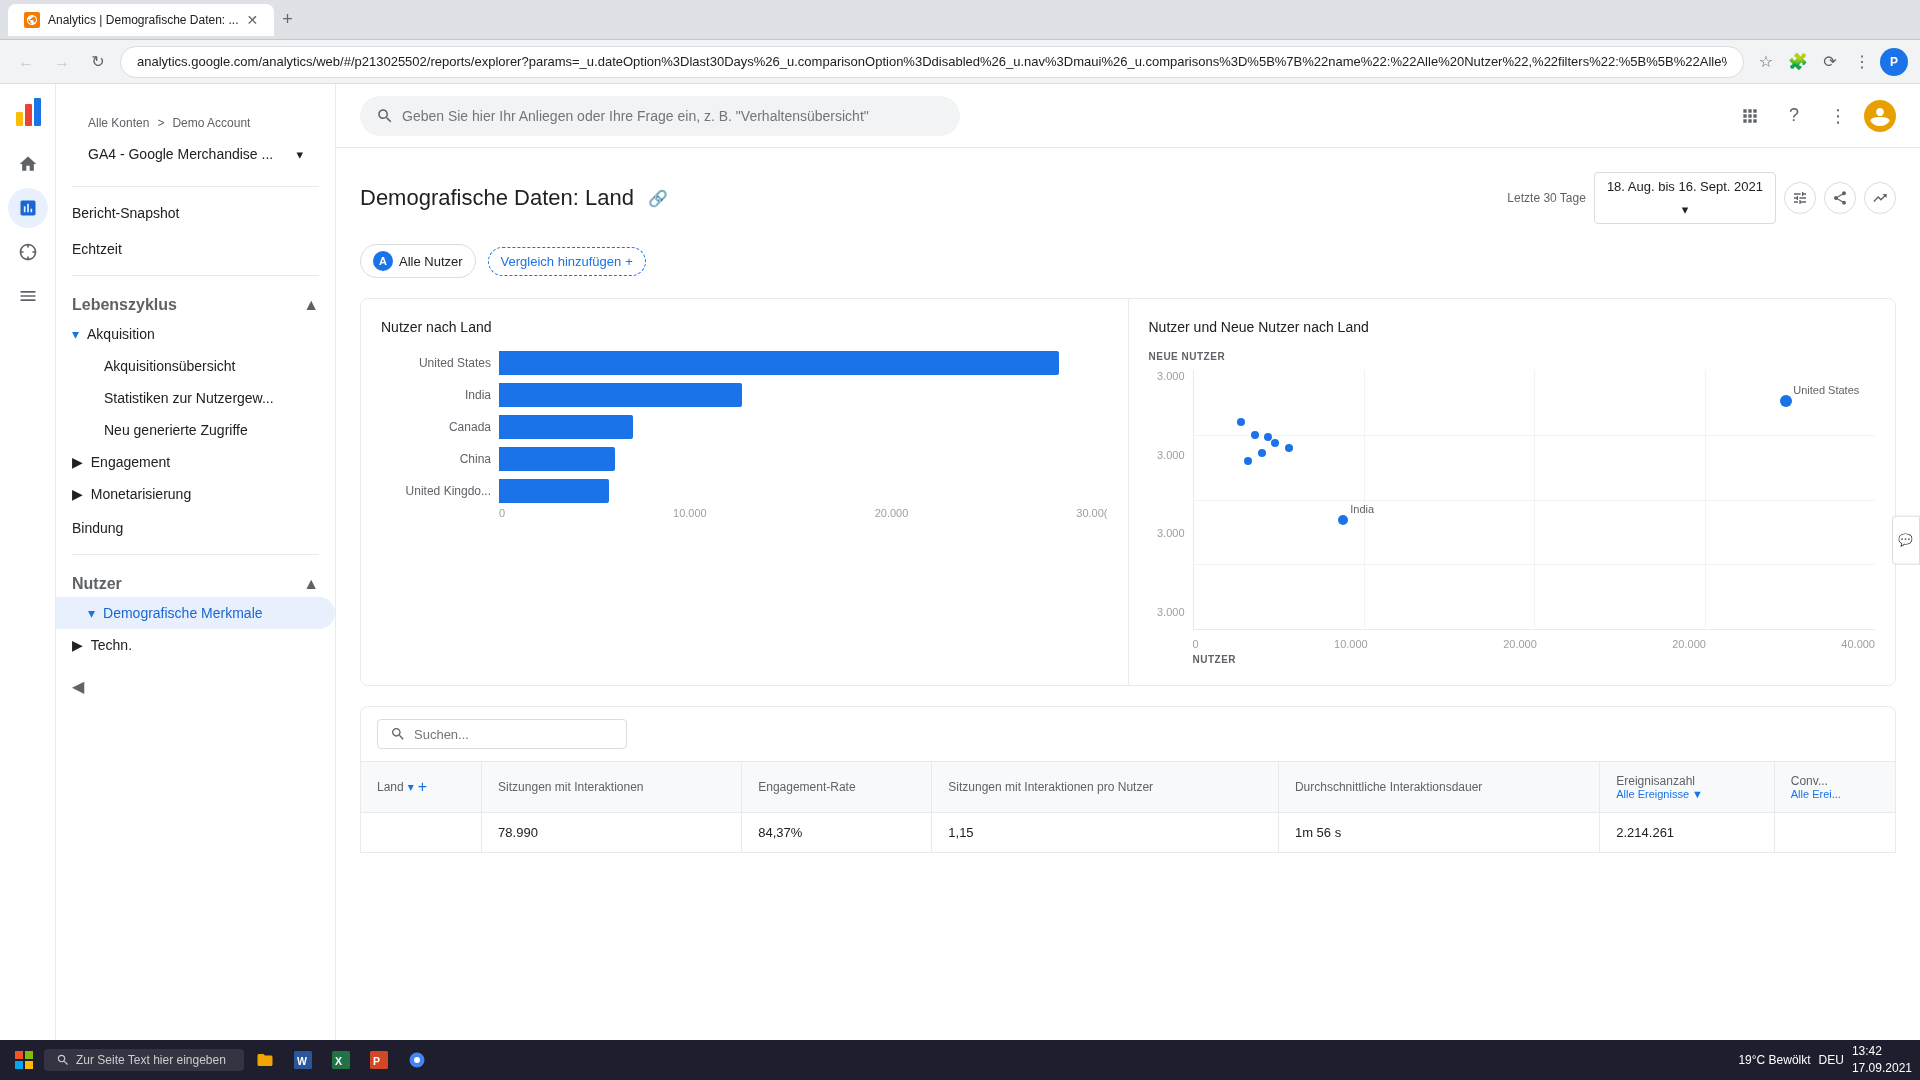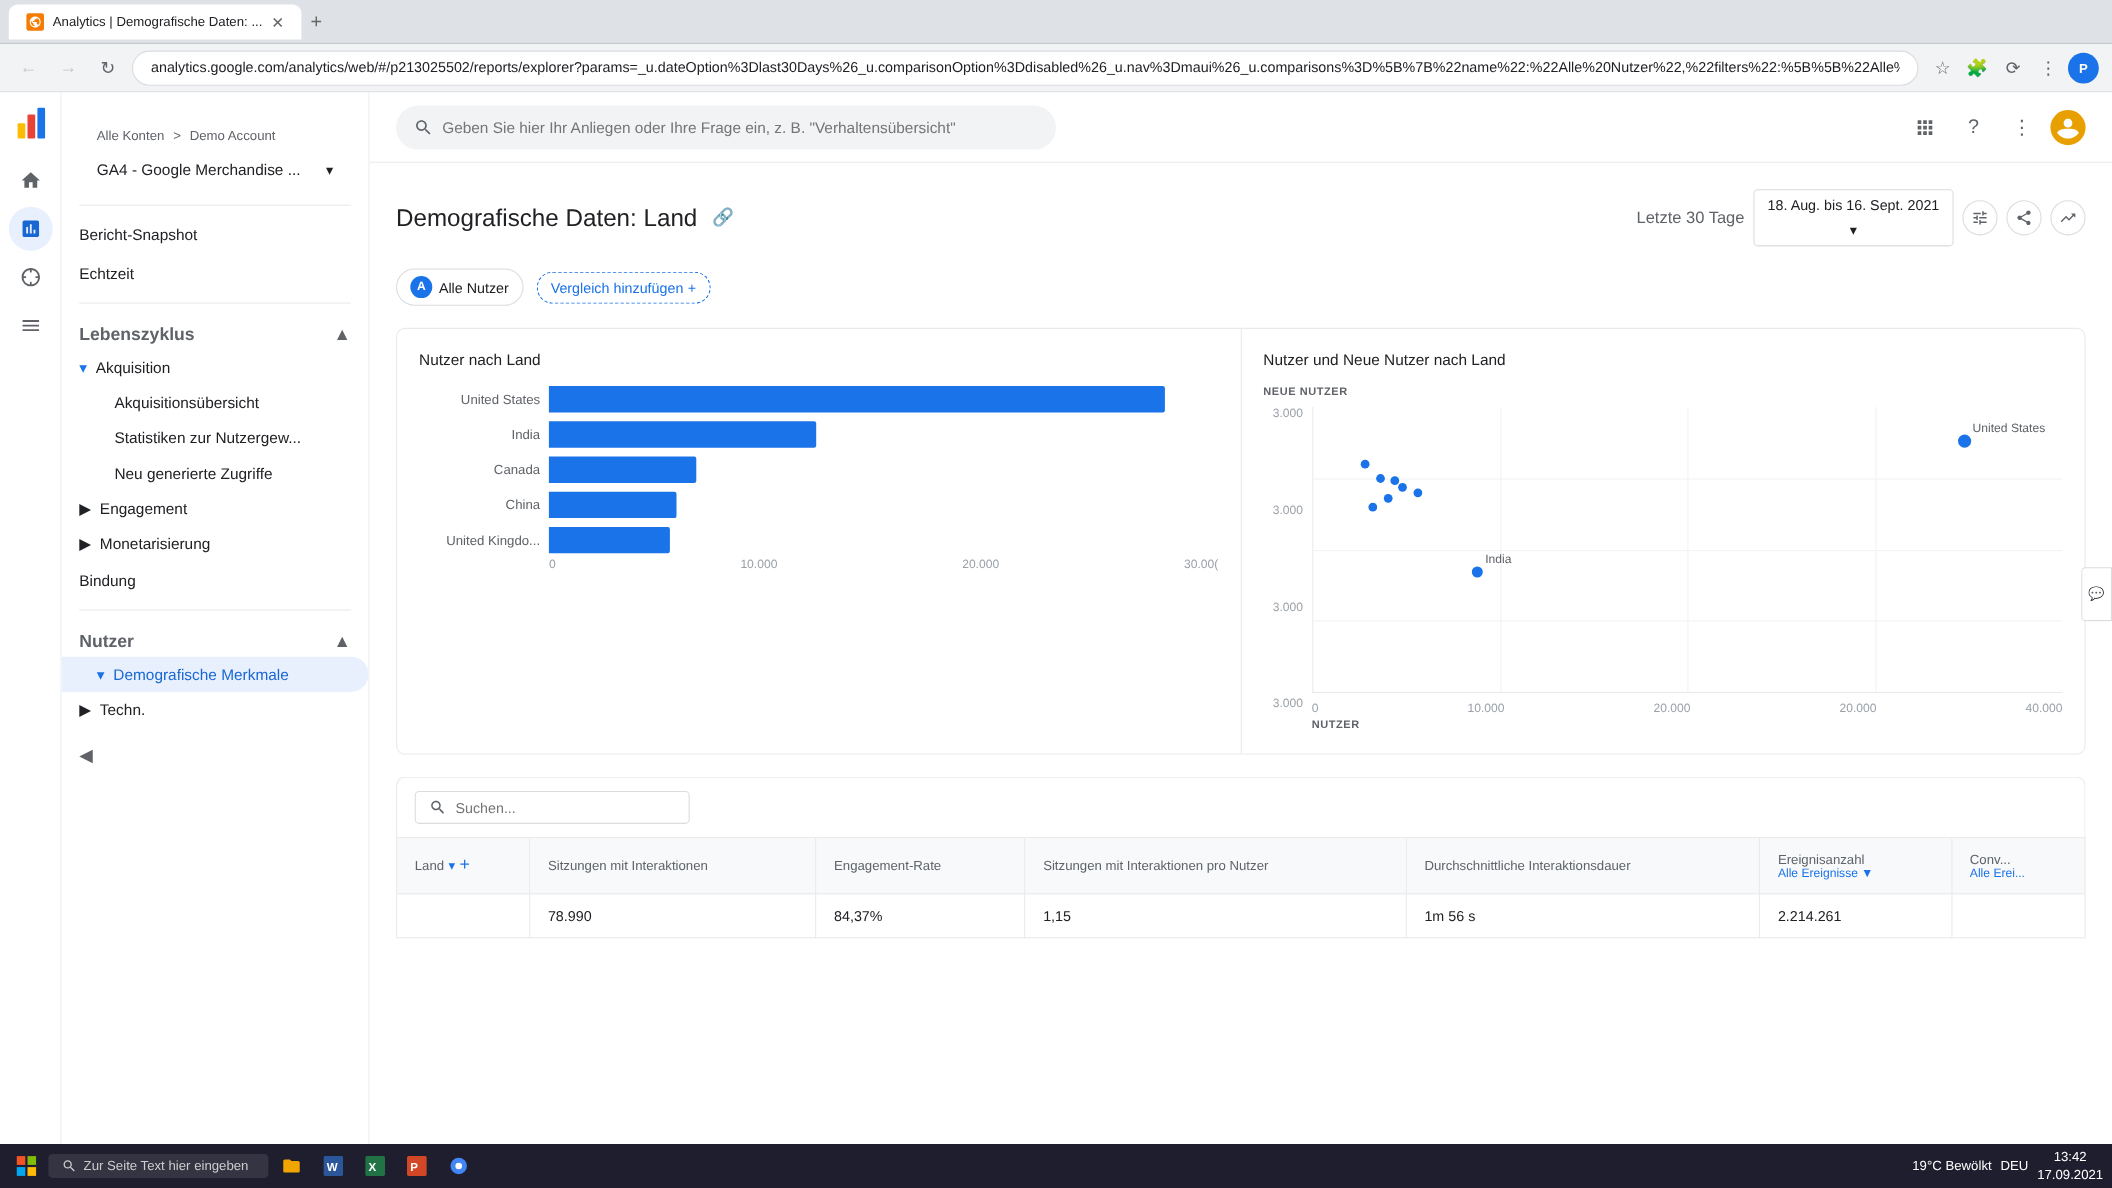--- a/index.html
+++ b/index.html
@@ -54,21 +54,21 @@
     .search-input { border: none; background: transparent; flex: 1; font-size: 14px; outline: none; color: #5f6368; }
     .top-bar-actions { margin-left: auto; display: flex; align-items: center; gap: 8px; }
     .top-bar-btn { width: 36px; height: 36px; border-radius: 50%; border: none; background: transparent; cursor: pointer; display: flex; align-items: center; justify-content: center; color: #5f6368; font-size: 18px; }
 
     
     .page-content { padding: 24px; }
     .page-header { display: flex; align-items: center; justify-content: space-between; margin-bottom: 20px; }
     .page-title { font-size: 22px; font-weight: 400; color: #202124; display: flex; align-items: center; gap: 14px; }
     .page-title-icon { color: #1a73e8; font-size: 16px; cursor: pointer; }
     .date-range { display: flex; align-items: center; gap: 8px; }
-    .date-range-label { font-size: 15px; color: #5f6368; }
+    .date-range-label { font-size: 12px; color: #5f6368; }
     .date-range-picker { display: flex; align-items: center; gap: 8px; border: 1px solid #dadce0; border-radius: 4px; padding: 6px 12px; cursor: pointer; font-size: 13px; flex-direction: column; }
     .page-header-actions { display: flex; align-items: center; gap: 8px; }
     .header-action-btn { width: 32px; height: 32px; border-radius: 50%; border: 1px solid #dadce0; background: transparent; cursor: pointer; display: flex; align-items: center; justify-content: center; color: #5f6368; font-size: 16px; }
 
     
     .segment-row { display: flex; align-items: center; gap: 12px; margin-bottom: 20px; }
     .segment-pill { display: flex; align-items: center; gap: 6px; padding: 6px 12px; border: 1px solid #dadce0; border-radius: 20px; font-size: 13px; cursor: pointer; }
     .segment-pill .segment-letter { width: 20px; height: 20px; border-radius: 50%; background: #1a73e8; color: white; display: flex; align-items: center; justify-content: center; font-size: 11px; font-weight: 600; }
     .add-comparison { display: flex; align-items: center; gap: 4px; color: #1a73e8; cursor: pointer; font-size: 13px; padding: 6px 12px; border: 1px dashed #1a73e8; border-radius: 20px; }
 
@@ -108,21 +108,21 @@
     .add-col-btn { color: #1a73e8; font-size: 16px; cursor: pointer; }
 
     
     .feedback-btn { position: fixed; right: 0; top: 50%; transform: translateY(-50%); background: #fff; border: 1px solid #dadce0; border-radius: 4px 0 0 4px; padding: 12px 6px; writing-mode: vertical-lr; text-orientation: mixed; font-size: 12px; color: #5f6368; cursor: pointer; }
 
     
     .taskbar { position: fixed; bottom: 0; left: 0; right: 0; height: 40px; background: #1e1e2e; display: flex; align-items: center; padding: 0 8px; gap: 4px; z-index: 100; }
     .taskbar-start { width: 32px; height: 32px; display: flex; align-items: center; justify-content: center; cursor: pointer; }
     .taskbar-item { height: 32px; padding: 0 8px; display: flex; align-items: center; gap: 6px; cursor: pointer; font-size: 12px; color: #fff; border-radius: 4px; }
     .taskbar-right { margin-left: auto; display: flex; align-items: center; gap: 8px; color: #fff; font-size: 12px; }
-    .clock { text-align: center; line-height: 1.4; }
+    .clock { text-align: left; line-height: 1.4; }
     .search-taskbar { display: flex; align-items: center; gap: 6px; background: rgba(255,255,255,0.1); border-radius: 4px; padding: 4px 12px; color: #ccc; font-size: 12px; width: 200px; cursor: pointer; }
   </style>
 </head>
 <body>
 
 <div class="browser-chrome">
   <div class="browser-tab">
     <div class="browser-tab-icon">
       <svg width="12" height="12" viewBox="0 0 24 24" fill="white">
           <path d="M12 2C6.48 2 2 6.48 2 12s4.48 10 10 10 10-4.48 10-10S17.52 2 12 2zm-1 17.93c-3.95-.49-7-3.85-7-7.93 0-.62.08-1.21.21-1.79L9 15v1c0 1.1.9 2 2 2v1.93zm6.9-2.54c-.26-.81-1-1.39-1.9-1.39h-1v-3c0-.55-.45-1-1-1H8v-2h2c.55 0 1-.45 1-1V7h2c1.1 0 2-.9 2-2v-.41c2.93 1.19 5 4.06 5 7.41 0 2.08-.8 3.97-2.1 5.39z"></path>
@@ -371,21 +371,21 @@
             <span>20.000</span>
             <span>30.00(</span>
           </div>
         </div>
 
         <div class="chart-panel">
           <div class="chart-title">Nutzer und Neue Nutzer nach Land</div>
           <div class="scatter-legend">NEUE NUTZER</div>
           <div style="position:relative;height:280px;">
 
-            <div style="position:absolute;left:0;top:0;bottom:4px;width:40px;display:flex;flex-direction:column;justify-content:space-between;align-items:flex-end;padding-right:4px;">
+            <div style="position:absolute;left:0;top:0;bottom:32px;width:40px;display:flex;flex-direction:column;justify-content:space-between;align-items:flex-end;padding-right:4px;">
               <span style="font-size:11px;color:#9aa0a6;">3.000</span>
               <span style="font-size:11px;color:#9aa0a6;">3.000</span>
               <span style="font-size:11px;color:#9aa0a6;">3.000</span>
               <span style="font-size:11px;color:#9aa0a6;">3.000</span>
             </div>
 
             <div style="position:absolute;left:44px;top:0;right:0;bottom:20px;border-left:1px solid #e8eaed;border-bottom:1px solid #e8eaed;">
 
               <div style="position:absolute;top:25%;left:0;right:0;border-top:1px solid #f1f3f4;"></div>
               <div style="position:absolute;top:50%;left:0;right:0;border-top:1px solid #f1f3f4;"></div>

